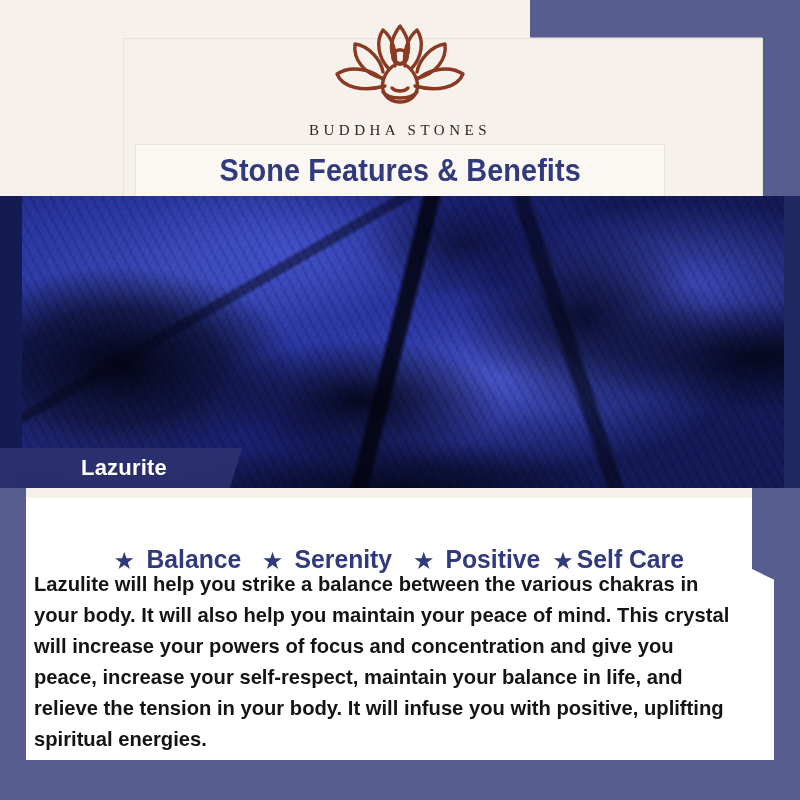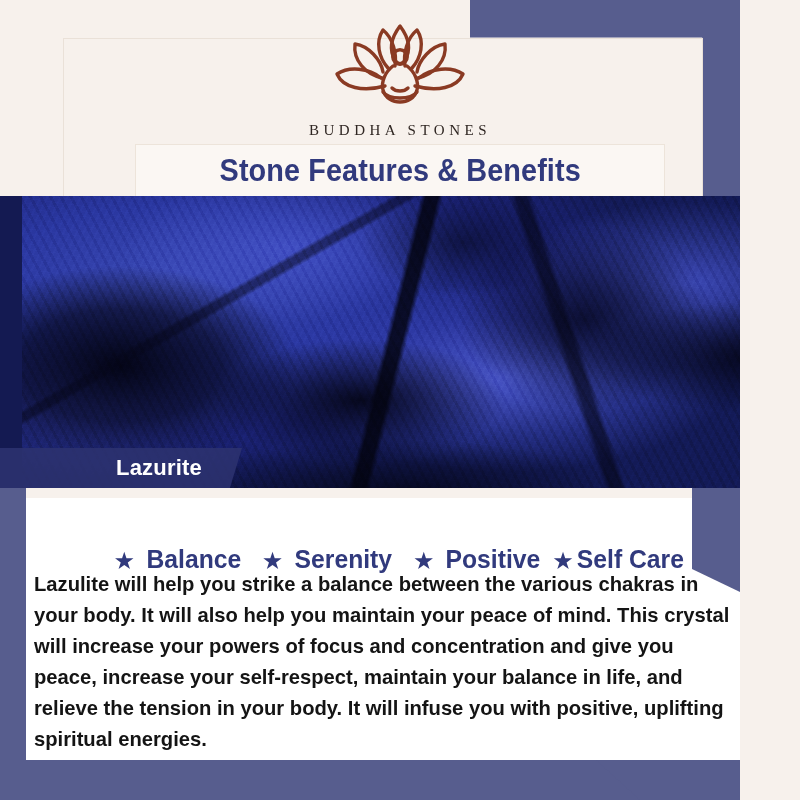--- a/index.html
+++ b/index.html
@@ -1,21 +1,21 @@
 <!DOCTYPE html>
 <html><head>
 <meta charset="utf-8">
 <style>
   html,body{margin:0;padding:0;}
   body{
     width:800px;height:800px;overflow:hidden;
     font-family:"Liberation Sans","DejaVu Sans",sans-serif;
     background:#f7f1ec;
   }
-  .poster{position:relative;width:740px;height:800px;overflow:hidden;background:#f7f1ec;}
+  .poster{position:relative;width:800px;height:800px;overflow:hidden;background:#f7f1ec;}
 
   
   .wedge{position:absolute;background:#575d8e;}
   .wedge-tr{
     top:0;right:0;width:270px;height:208px;
     clip-path:polygon(100% 0, 100% 100%, 86% 100%, 86% 18%, 0 18%, 0 0);
   }
   .cream-panel{
     position:absolute;top:38px;right:37px;width:640px;height:165px;
     background:#f7f1ec;border:1px solid #eae1d8;box-sizing:border-box;
@@ -85,21 +85,21 @@
   .photo-edge-r{position:absolute;right:0;top:0;width:16px;height:292px;background:#202862;}
 
   
   .name-banner{
     position:absolute;left:0;top:448px;width:242px;height:40px;
     background:rgba(44,50,112,.88);
     clip-path:polygon(0 0, 100% 0, 95% 100%, 0 100%);
     display:flex;align-items:center;
   }
   .name-text{
-    color:#ffffff;font-size:22px;font-weight:700;padding-left:116px;letter-spacing:.2px;
+    color:#ffffff;font-size:22px;font-weight:700;padding-left:81px;letter-spacing:.2px;
   }
 
   
   .body-frame{position:absolute;left:0;top:488px;width:800px;height:312px;background:#575d8e;}
   .body-cream{position:absolute;left:26px;top:488px;width:748px;height:20px;background:#f7f1ec;}
   .body-white{position:absolute;left:26px;top:498px;width:748px;height:262px;background:#ffffff;}
   .right-notch{
     position:absolute;right:0;top:488px;width:48px;height:104px;background:#575d8e;
     clip-path:polygon(0 0, 100% 0, 100% 100%, 0 78%);
   }

